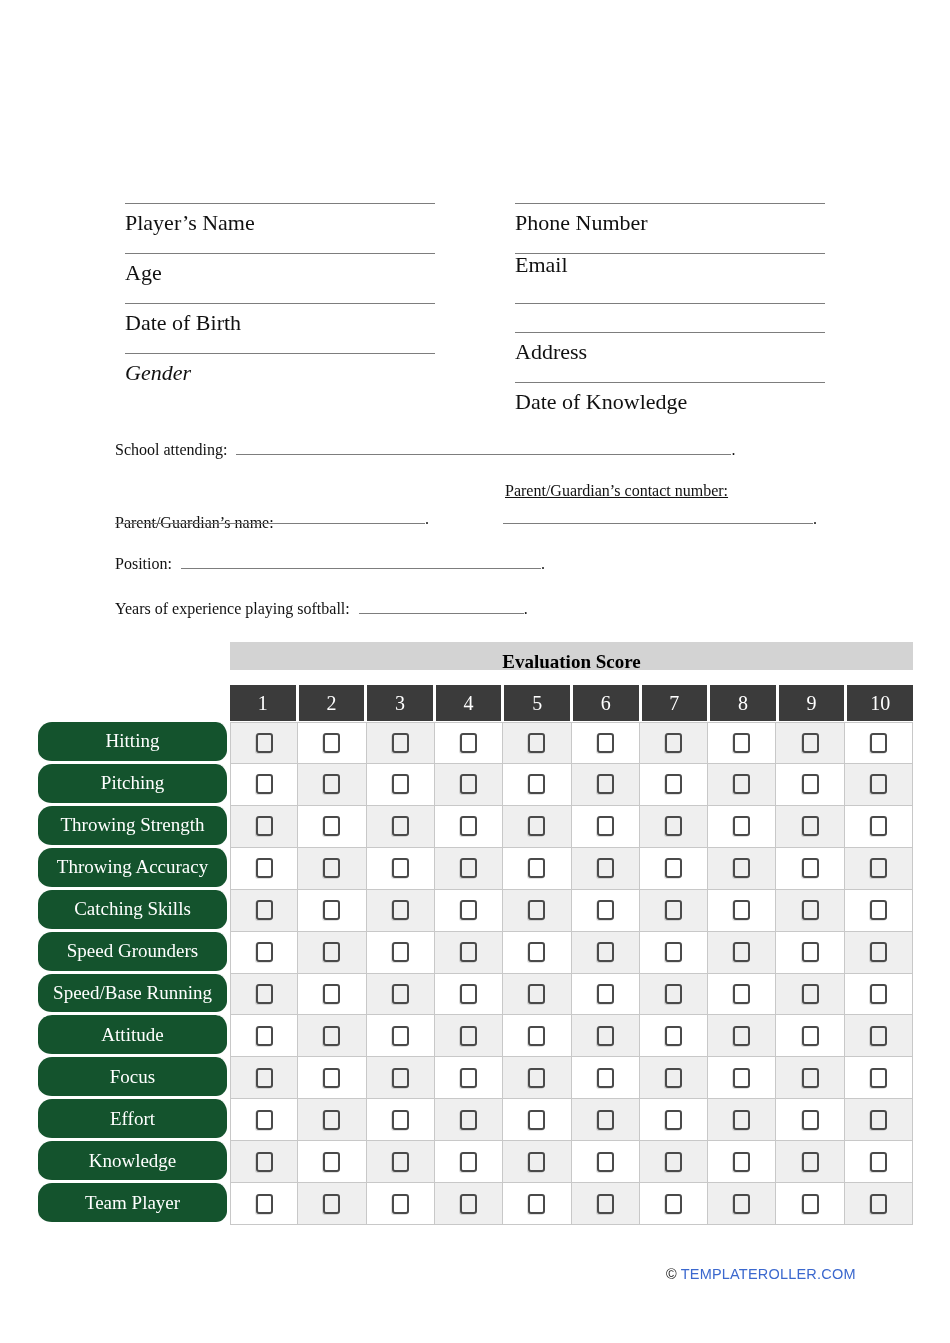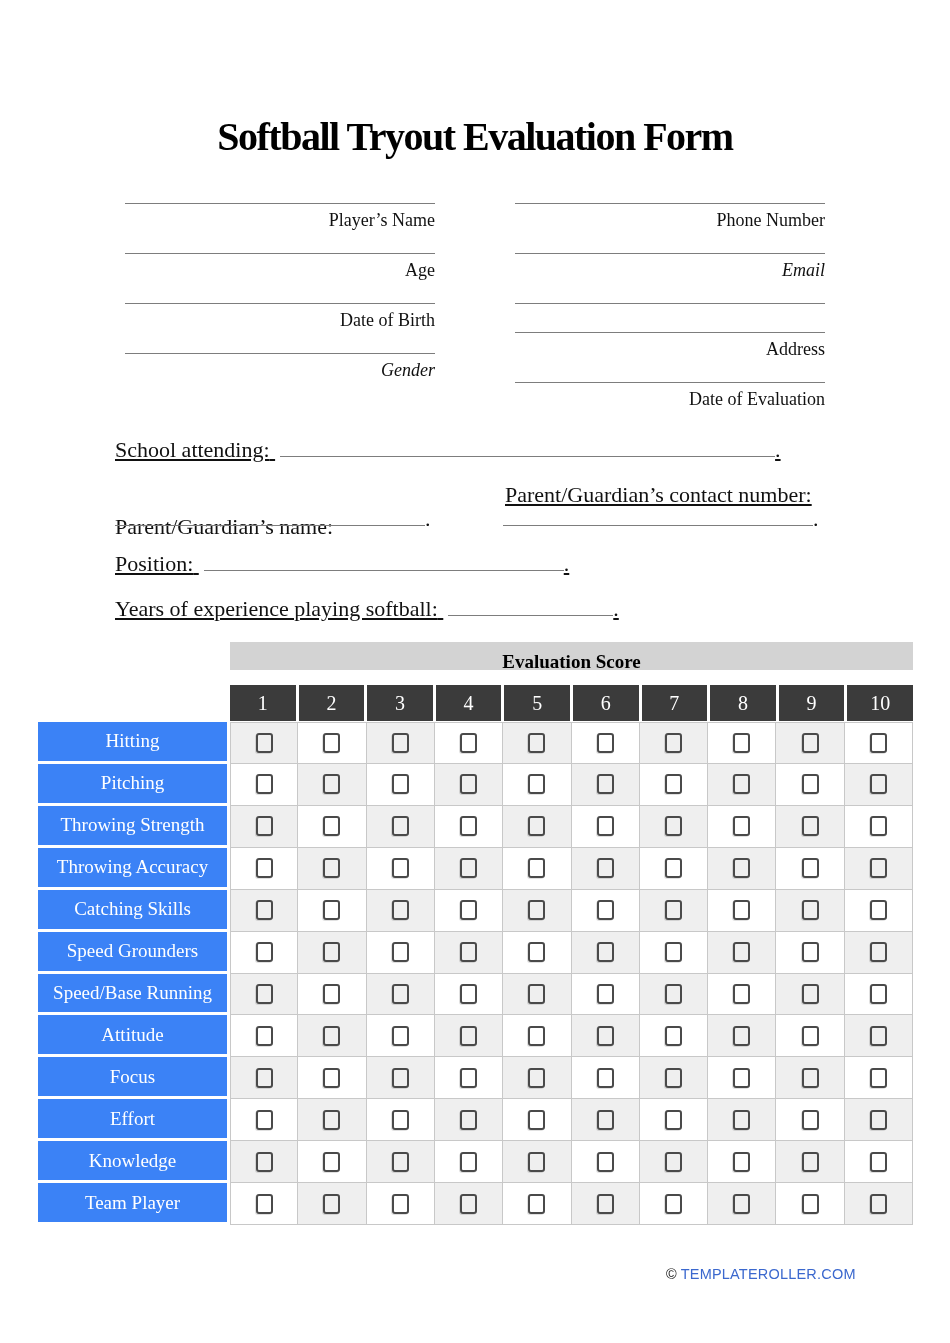--- a/index.html
+++ b/index.html
@@ -7,23 +7,23 @@
     position:relative;width:950px;height:1343px;background:#ffffff;
     font-family:"Liberation Serif", serif;color:#000;overflow:hidden;
   }
   
   .title{
     position:absolute;top:113px;left:0;width:950px;text-align:center;
     font-size:40px;font-weight:bold;letter-spacing:-1.5px;color:#000;
   }
   
   .field-line{position:absolute;height:0;border-top:1.5px solid #7d7d7d;}
-  .field-label{position:absolute;text-align:right;font-size:18px;color:#111;}
+  .field-label{position:absolute;text-align:left;font-size:22px;color:#111;}
   
-  .bodyrow{position:absolute;left:115px;font-size:22px;color:#111;white-space:nowrap;text-decoration:underline;}
+  .bodyrow{position:absolute;left:115px;font-size:16px;color:#111;white-space:nowrap;}
   .uline{display:inline-block;border-bottom:1.5px solid #7d7d7d;height:17px;}
   
   .eval-header{
     position:absolute;left:230px;top:642px;width:683px;height:28px;
     background:#d3d3d3;text-align:center;line-height:40px;
     font-size:19px;font-weight:bold;color:#000;
   }
   .score-row{
     position:absolute;left:230px;top:685px;width:683px;height:36px;
     display:flex;gap:3px;
@@ -31,23 +31,23 @@
   .score-cell{
     flex:1;background:#3b3b3b;color:#fff;font-size:20px;
     display:flex;align-items:center;justify-content:center;
   }
   .eval-grid{
     position:absolute;left:38px;top:722px;width:875px;height:503px;
     display:grid;grid-template-columns:192px repeat(10,1fr);
     grid-template-rows:repeat(12,1fr);
   }
   .skill-cell{
-    background:#3b82f6;color:#fff;font-size:19px;
+    background:#14532d;color:#fff;font-size:19px;
     display:flex;align-items:center;justify-content:center;
-    border-right:3px solid #fff;border-bottom:3px solid #fff;
+    border-right:3px solid #fff;border-bottom:3px solid #fff;border-radius:14px;
   }
   .check-cell{
     background:#fff;border-right:1px solid #c8c8c8;border-bottom:1px solid #c8c8c8;
     display:flex;align-items:center;justify-content:center;
   }
   .check-cell.first-col{border-left:1px solid #c8c8c8;}
   .check-cell.first-row{border-top:1px solid #c8c8c8;}
   .check-cell.shade{background:#efefef;}
   .checkbox{
     width:13px;height:16px;border:2px solid #4a4a4a;border-radius:3px;
@@ -59,40 +59,39 @@
     font-family:"Liberation Sans", sans-serif;font-size:14.5px;white-space:nowrap;text-align:right;
   }
   .footer .copy{color:#222;}
   .footer .brand{color:#3b68ce;letter-spacing:0.2px;text-decoration:none;cursor:pointer;}
 </style>
 </head>
 <body>
 
 <div id="page">
 
-  <div class="title">Softball Tryout Evaluation Form</div>
 
   <div id="top-fields">
       <div class="field-line" style="left: 125px; top: 203px; width: 310px;"></div>
       <div class="field-label" style="left: 125px; top: 210px; width: 310px;">Player’s Name</div>
       <div class="field-line" style="left: 125px; top: 253px; width: 310px;"></div>
       <div class="field-label" style="left: 125px; top: 260px; width: 310px;">Age</div>
       <div class="field-line" style="left: 125px; top: 303px; width: 310px;"></div>
       <div class="field-label" style="left: 125px; top: 310px; width: 310px;">Date of Birth</div>
       <div class="field-line" style="left: 125px; top: 353px; width: 310px;"></div>
       <div class="field-label" style="left: 125px; top: 360px; width: 310px; font-style: italic;">Gender</div>
       <div class="field-line" style="left: 515px; top: 203px; width: 310px;"></div>
       <div class="field-label" style="left: 515px; top: 210px; width: 310px;">Phone Number</div>
       <div class="field-line" style="left: 515px; top: 253px; width: 310px;"></div>
-      <div class="field-label" style="left: 515px; top: 260px; width: 310px; font-style: italic;">Email</div>
+      <div class="field-label" style="left: 515px; top: 252px; width: 310px;">Email</div>
       <div class="field-line" style="left: 515px; top: 303px; width: 310px;"></div>
       <div class="field-line" style="left: 515px; top: 332px; width: 310px;"></div>
       <div class="field-label" style="left: 515px; top: 339px; width: 310px;">Address</div>
       <div class="field-line" style="left: 515px; top: 382px; width: 310px;"></div>
-      <div class="field-label" style="left: 515px; top: 389px; width: 310px;">Date of Evaluation</div>
+      <div class="field-label" style="left: 515px; top: 389px; width: 310px;">Date of Knowledge</div>
     </div>
 
   <div class="bodyrow" style="top:437px;">
     <span>School attending:</span>
     <span class="uline" style="width:495px;margin-left:5px;"></span><span>.</span>
   </div>
 
   <div class="bodyrow" style="top:482px;">
     <span style="position:absolute;left:0;margin-top:32px;">Parent/Guardian’s name:</span>
     <span style="position:absolute;left:390px;text-decoration:underline;">Parent/Guardian’s contact number:</span>

